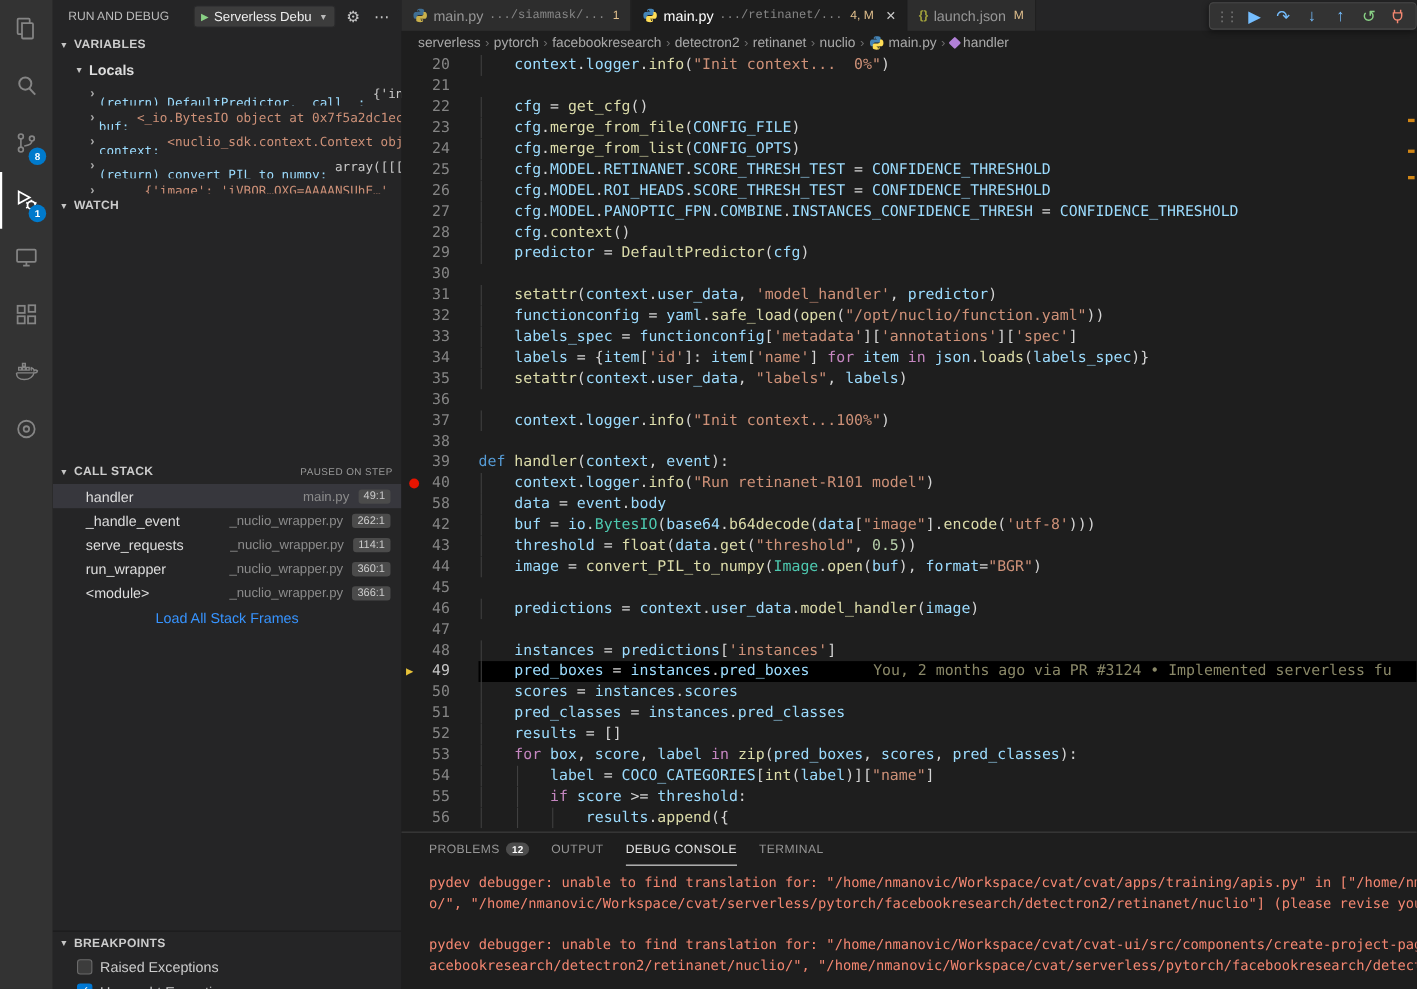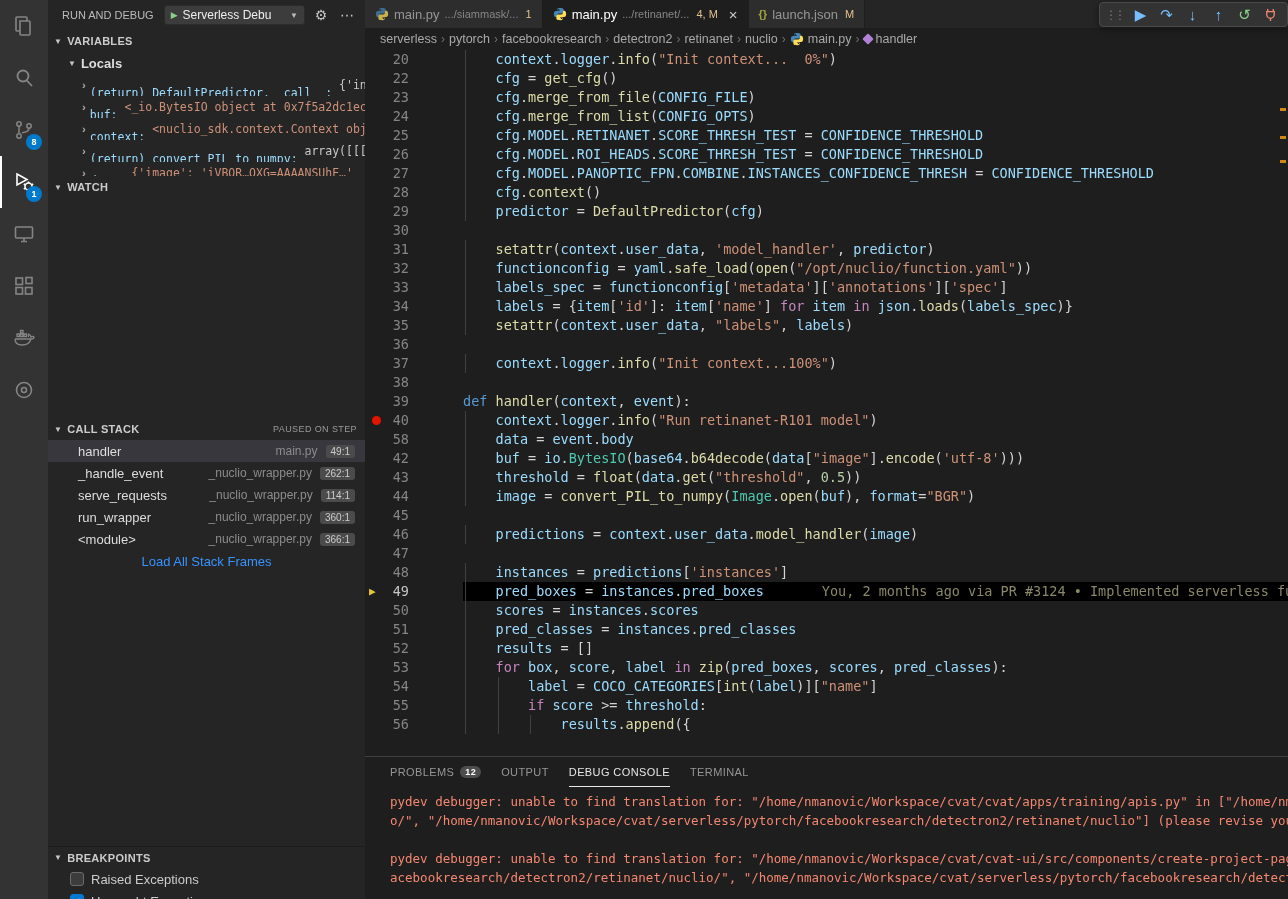--- a/index.html
+++ b/index.html
@@ -13,21 +13,21 @@
              color:#858585; position:relative; cursor:pointer; }
   .ab-item.active { color:#ffffff; box-shadow: inset 2px 0 0 #ffffff; }
   .ab-item svg { display:block; }
   .ab-badge { position:absolute; right:6px; bottom:6px; min-width:16px; height:16px; padding:0 3px;
               background:#007acc; color:#fff; border-radius:9px; font-size:9px; line-height:16px;
               text-align:center; font-weight:700; }
 
   
   .sidebar { flex:0 0 317px; background:#252526; display:flex; flex-direction:column; overflow:hidden; font-size:13px; }
   .side-title { flex:0 0 30px; display:flex; align-items:center; padding:0 8px 0 14px; gap:6px; }
-  .side-title-text { font-size:11px; color:#bbbbbb; white-space:nowrap; margin-right:4px; }
+  .side-title-text { font-size:11px; color:#bbbbbb; white-space:nowrap; margin-right:16px; }
   .launch-select { display:flex; align-items:center; gap:5px; background:#3c3c3c; border:1px solid #2b2b2c;
                    border-radius:3px; height:20px; padding:0 6px; font-size:12px; color:#eeeeee; flex:1; min-width:0; cursor:pointer;}
   .play-glyph { color:#89d185; font-size:9px; }
   .caret-glyph { color:#bbbbbb; font-size:8px; margin-left:auto; }
   .icon-btn { color:#c5c5c5; font-size:14px; width:20px; text-align:center; cursor:pointer; }
   .sec-h { flex:0 0 22px; display:flex; align-items:center; padding:0 8px 0 6px; font-size:11px; font-weight:700;
            color:#cccccc; letter-spacing:.3px; }
   .sec-h .chev { font-size:8px; margin-right:5px; color:#c5c5c5; }
   .sec-h .sec-status { margin-left:auto; font-size:9px; font-weight:400; color:#999999; letter-spacing:.4px;}
   .vars-body { flex:0 0 124px; overflow:hidden; }
@@ -53,21 +53,21 @@
   .chk { width:14px; height:14px; border:1px solid #6b6b6b; border-radius:3px; background:#3c3c3c; flex:0 0 14px;
          display:flex; align-items:center; justify-content:center; font-size:10px; color:#fff; }
   .chk.checked { background:#0078d4; border-color:#0078d4; }
 
   
   .main { flex:1; display:flex; flex-direction:column; min-width:0; position:relative; background:#1e1e1e; }
   .tabbar { flex:0 0 28px; background:#252526; display:flex; align-items:stretch; position:relative; }
   .tab { display:flex; align-items:center; gap:5px; padding:0 10px; background:#2d2d2d; border-right:1px solid #1e1e1e;
          font-size:13px; color:#969696; cursor:pointer; white-space:nowrap;}
   .tab.active { background:#1e1e1e; color:#ffffff; }
-  .tab-detail { font-size:11px; color:#868686; }
+  .tab-detail { font-size:11px; color:#868686;font-family:Liberation Mono, monospace; }
   .tab-badge { font-size:11px; color:#e2c08d; margin-left:2px; }
   .tab-close { margin-left:6px; color:#cccccc; font-size:15px; line-height:1; cursor:pointer;}
   .json-icon { color:#cbcb41; font-weight:700; font-size:11px; }
   .tab:not(.active) svg, .tab:not(.active) .json-icon { opacity:.75; }
 
   .debug-toolbar { position:absolute; right:0; top:2px; height:25px; display:flex; align-items:center; gap:3px;
                    background:#333333; border:1px solid #4a4a4a; border-radius:4px; padding:0 5px;
                    box-shadow:0 2px 6px rgba(0,0,0,.45); z-index:6; }
   .grip { color:#7c7c7c; letter-spacing:-3px; font-size:12px; margin-right:3px; cursor:grab;}
   .dbg-btn { width:23px; height:21px; display:flex; align-items:center; justify-content:center; font-size:15px; cursor:pointer;}
@@ -75,21 +75,21 @@
 
   .breadcrumbs { flex:0 0 22px; display:flex; align-items:center; padding-left:15px; font-size:12.5px;
                  color:#a9a9a9; gap:4px; white-space:nowrap; overflow:hidden;}
   .crumb { cursor:pointer; display:flex; align-items:center; gap:4px;}
   .crumb-sep { color:#6e6e6e; font-size:12px; }
   .method-icon { width:8px; height:8px; background:#b180d7; transform:rotate(45deg); display:inline-block; border-radius:1px;}
 
   .editor { flex:1; position:relative; overflow:hidden; font-family:"DejaVu Sans Mono",monospace;
             font-size:13.5px; line-height:19px; }
   .code-area { position:absolute; inset:0; }
-  .line { display:flex; height:19px; white-space:pre;gap:28px; }
+  .line { display:flex; height:19px; white-space:pre; }
   .gutter { flex:0 0 70px; position:relative; text-align:right; padding-right:26px; color:#858585; cursor:pointer;}
   .line.current .gutter { color:#c6c6c6; }
   .bp-dot { position:absolute; left:7px; top:5px; width:9px; height:9px; border-radius:50%; background:#e51400; }
   .frame-arrow { position:absolute; left:4px; top:0; color:#e8c339; font-size:11px; }
   .content { flex:1; position:relative; min-width:0; overflow:hidden; cursor:text;}
   .line.current .content { background:#000000; }
   .guide { position:absolute; top:0; bottom:0; width:1px; background:#404040; }
   .blame { color:#8a8868; margin-left:58px; }
   .tk-p{color:#d4d4d4} .tk-v{color:#9cdcfe} .tk-f{color:#dcdcaa} .tk-s{color:#ce9178}
   .tk-n{color:#b5cea8} .tk-kb{color:#569cd6} .tk-kp{color:#c586c0} .tk-t{color:#4ec9b0}
@@ -339,20 +339,21 @@
         <span class="crumb-sep">›</span>
         <span class="crumb">
           <span class="method-icon"></span>
           <span>handler</span>
         </span>
       </div>
 
     <div class="editor">
       <div class="code-area">
           <div class="line"><div class="gutter"><span class="num">20</span></div><div class="content"><i class="guide" style="left: 2px;"></i><span class="tk-p">    </span><span class="tk-v">context</span><span class="tk-p">.</span><span class="tk-v">logger</span><span class="tk-p">.</span><span class="tk-f">info</span><span class="tk-p">(</span><span class="tk-s">"Init context...  0%"</span><span class="tk-p">)</span></div></div>
+          <div class="line"><div class="gutter"><span class="num">21</span></div><div class="content"></div></div>
           <div class="line"><div class="gutter"><span class="num">22</span></div><div class="content"><i class="guide" style="left: 2px;"></i><span class="tk-p">    </span><span class="tk-v">cfg</span><span class="tk-p"> = </span><span class="tk-f">get_cfg</span><span class="tk-p">()</span></div></div>
           <div class="line"><div class="gutter"><span class="num">23</span></div><div class="content"><i class="guide" style="left: 2px;"></i><span class="tk-p">    </span><span class="tk-v">cfg</span><span class="tk-p">.</span><span class="tk-f">merge_from_file</span><span class="tk-p">(</span><span class="tk-v">CONFIG_FILE</span><span class="tk-p">)</span></div></div>
           <div class="line"><div class="gutter"><span class="num">24</span></div><div class="content"><i class="guide" style="left: 2px;"></i><span class="tk-p">    </span><span class="tk-v">cfg</span><span class="tk-p">.</span><span class="tk-f">merge_from_list</span><span class="tk-p">(</span><span class="tk-v">CONFIG_OPTS</span><span class="tk-p">)</span></div></div>
           <div class="line"><div class="gutter"><span class="num">25</span></div><div class="content"><i class="guide" style="left: 2px;"></i><span class="tk-p">    </span><span class="tk-v">cfg</span><span class="tk-p">.</span><span class="tk-v">MODEL</span><span class="tk-p">.</span><span class="tk-v">RETINANET</span><span class="tk-p">.</span><span class="tk-v">SCORE_THRESH_TEST</span><span class="tk-p"> = </span><span class="tk-v">CONFIDENCE_THRESHOLD</span></div></div>
           <div class="line"><div class="gutter"><span class="num">26</span></div><div class="content"><i class="guide" style="left: 2px;"></i><span class="tk-p">    </span><span class="tk-v">cfg</span><span class="tk-p">.</span><span class="tk-v">MODEL</span><span class="tk-p">.</span><span class="tk-v">ROI_HEADS</span><span class="tk-p">.</span><span class="tk-v">SCORE_THRESH_TEST</span><span class="tk-p"> = </span><span class="tk-v">CONFIDENCE_THRESHOLD</span></div></div>
           <div class="line"><div class="gutter"><span class="num">27</span></div><div class="content"><i class="guide" style="left: 2px;"></i><span class="tk-p">    </span><span class="tk-v">cfg</span><span class="tk-p">.</span><span class="tk-v">MODEL</span><span class="tk-p">.</span><span class="tk-v">PANOPTIC_FPN</span><span class="tk-p">.</span><span class="tk-v">COMBINE</span><span class="tk-p">.</span><span class="tk-v">INSTANCES_CONFIDENCE_THRESH</span><span class="tk-p"> = </span><span class="tk-v">CONFIDENCE_THRESHOLD</span></div></div>
           <div class="line"><div class="gutter"><span class="num">28</span></div><div class="content"><i class="guide" style="left: 2px;"></i><span class="tk-p">    </span><span class="tk-v">cfg</span><span class="tk-p">.</span><span class="tk-f">context</span><span class="tk-p">()</span></div></div>
           <div class="line"><div class="gutter"><span class="num">29</span></div><div class="content"><i class="guide" style="left: 2px;"></i><span class="tk-p">    </span><span class="tk-v">predictor</span><span class="tk-p"> = </span><span class="tk-f">DefaultPredictor</span><span class="tk-p">(</span><span class="tk-v">cfg</span><span class="tk-p">)</span></div></div>
           <div class="line"><div class="gutter"><span class="num">30</span></div><div class="content"></div></div>
           <div class="line"><div class="gutter"><span class="num">31</span></div><div class="content"><i class="guide" style="left: 2px;"></i><span class="tk-p">    </span><span class="tk-f">setattr</span><span class="tk-p">(</span><span class="tk-v">context</span><span class="tk-p">.</span><span class="tk-v">user_data</span><span class="tk-p">, </span><span class="tk-s">'model_handler'</span><span class="tk-p">, </span><span class="tk-v">predictor</span><span class="tk-p">)</span></div></div>

